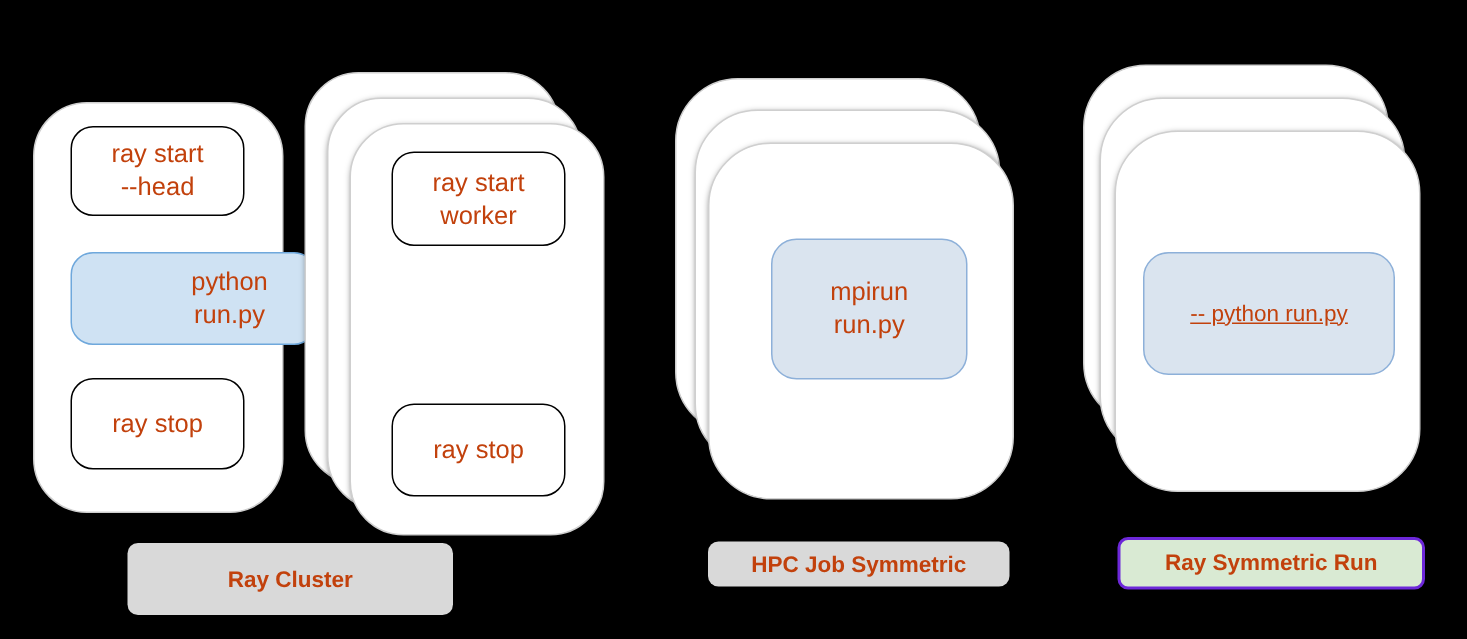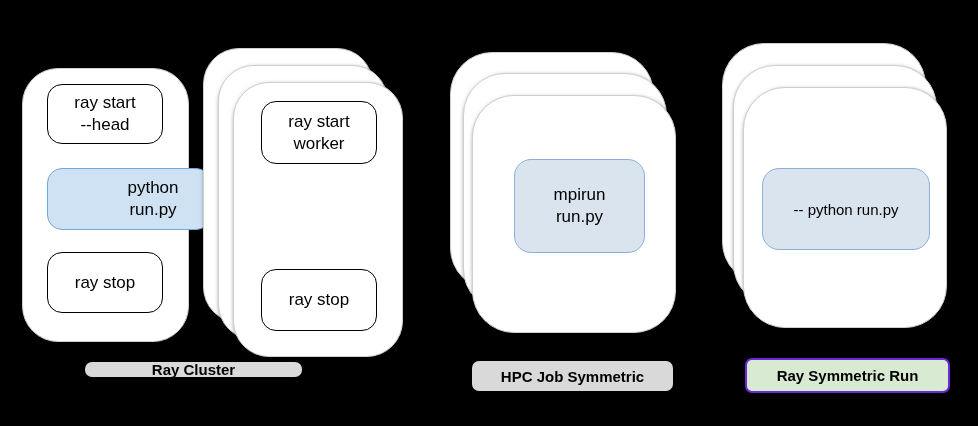--- a/index.html
+++ b/index.html
@@ -1,18 +1,18 @@
 <!DOCTYPE html>
 <html><head>
 <meta charset="utf-8">
 <style>
   html,body{margin:0;padding:0;background:#000;}
   .canvas{
     position:relative;width:978px;height:426px;background:#000;overflow:hidden;
-    font-family:"Liberation Sans",sans-serif;color:#000000;
+    font-family:"Liberation Sans",sans-serif;color:#c2410c;
   }
   
   .card{
     position:absolute;background:#fff;border:1px solid #cfcfcf;
     box-shadow:1px 2px 4px rgba(0,0,0,0.5);
   }
   .card.small{width:165px;height:272px;border-radius:36px;}
   .card.w2{width:168px;height:273px;border-radius:36px;}
   .card.wide3{width:202px;height:236px;border-radius:42px;}
   .card.wide4{width:202px;height:239px;border-radius:42px;}
@@ -29,29 +29,29 @@
   .cmd.blue{background:#cfe2f3;border-color:#6fa8dc;padding-left:48px;}
   .cmd.blue-muted{background:#dae4ef;border-color:#8db0d9;border-radius:17px;}
   #g1-b1{left:24px;top:15px;width:114px;height:58px;}
   #g1-b2{left:24px;top:99px;width:114px;height:60px;}
   #g1-b3{left:24px;top:183px;width:114px;height:59px;}
   #g2-b1{left:27px;top:18px;width:114px;height:61px;}
   #g2-b2{left:27px;top:186px;width:114px;height:60px;}
   #g3-b1{left:41px;top:63px;width:129px;height:92px;}
   #g4-b1{left:18px;top:80px;width:166px;height:80px;}
   #g4-b1 .ln1{font-weight:700;font-size:16px;line-height:21px;}
-  #g4-b1 .ln2{font-size:15px;line-height:21px;}
+  #g4-b1 .ln2{font-size:15px;line-height:21px;text-decoration:underline;}
   
   .tag{
     position:absolute;display:flex;align-items:center;justify-content:center;
     background:#d9d9d9;border-radius:7px;font-weight:700;font-size:15px;
     box-shadow:1px 2px 3px rgba(0,0,0,0.55);
   }
   .tag.green{background:#d9ead3;border:2px solid #6d28d9;}
-  #tag-ray-cluster{left:85px;top:362px;width:217px;height:15px;}
+  #tag-ray-cluster{left:85px;top:362px;width:217px;height:48px;}
   #tag-hpc{left:472px;top:361px;width:201px;height:30px;}
   #tag-symmetric{left:745px;top:358px;width:201px;height:31px;}
 </style>
 </head>
 <body>
 
 <div class="canvas">
 
   <div class="card small" id="g1-card">
     <div class="cmd" id="g1-b1">

